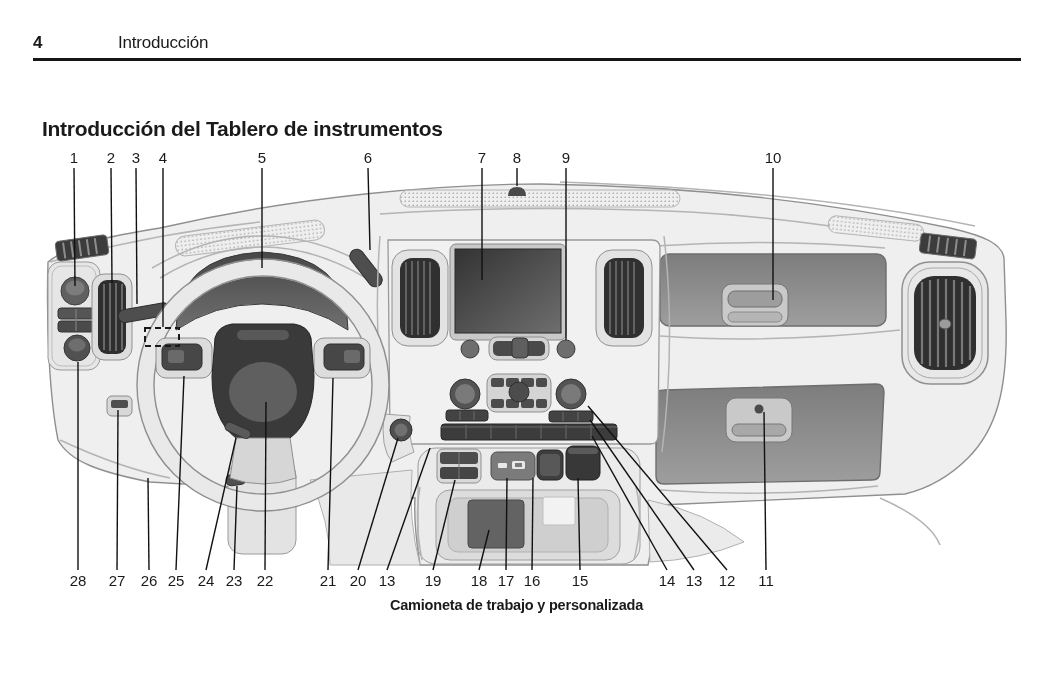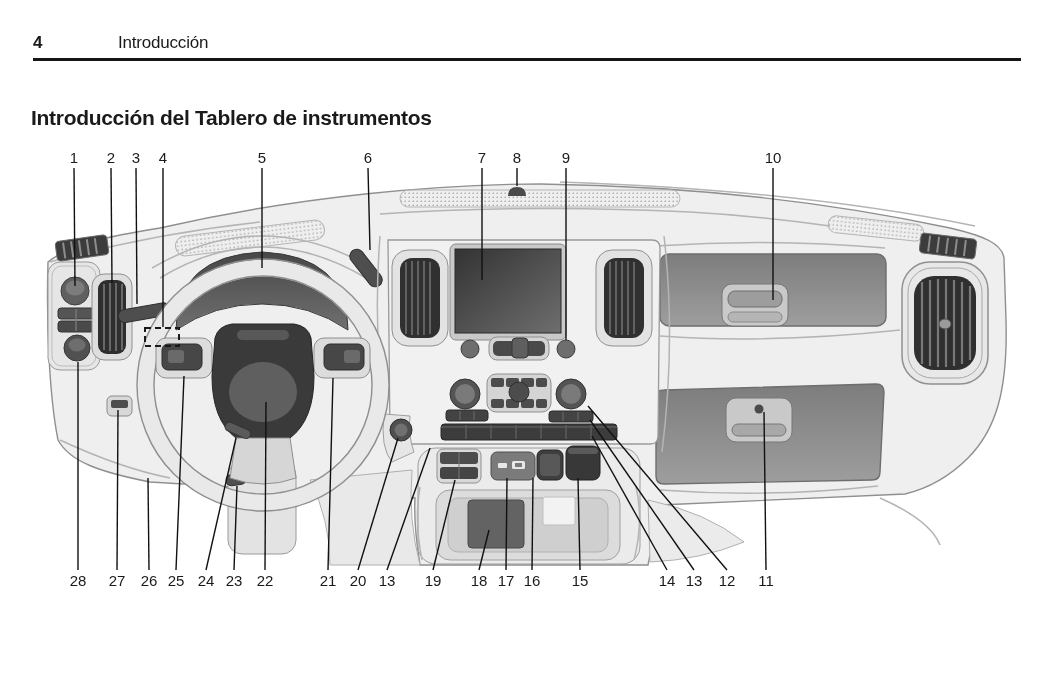--- a/index.html
+++ b/index.html
@@ -1,21 +1,21 @@
 <!DOCTYPE html>
 <html><head>
 <meta charset="utf-8">
 <style>
   html,body{margin:0;padding:0;background:#ffffff;}
   .page{position:relative;width:1054px;height:700px;background:#fff;overflow:hidden;
         font-family:"Liberation Sans","DejaVu Sans",sans-serif;color:#1a1a1a;}
   .hdr-num{position:absolute;left:33px;top:33px;font-size:17px;font-weight:bold;letter-spacing:-.2px;}
   .hdr-chap{position:absolute;left:118px;top:33px;font-size:17px;font-weight:normal;letter-spacing:-.2px;}
   .hdr-rule{position:absolute;left:33px;top:58px;width:988px;height:3px;background:#161616;}
-  .sec-title{position:absolute;left:30px;top:105px;font-size:21px;font-weight:bold;letter-spacing:-.3px;margin:1px;}
+  .sec-title{position:absolute;left:30px;top:105px;font-size:21px;font-weight:bold;letter-spacing:-.3px;margin:12px;}
   .fig-cap{position:absolute;left:40px;top:597px;width:953px;text-align:center;
            font-size:14.5px;font-weight:bold;letter-spacing:-.2px;}
   svg.diagram{position:absolute;left:0;top:140px;}
   .co{font-family:"Liberation Sans","DejaVu Sans",sans-serif;font-size:15px;fill:#1a1a1a;}
   .ld{stroke:#111;stroke-width:1.4;fill:none;}
   .edge{fill:none;stroke:#b4b4b4;stroke-width:1.5;}
 </style>
 </head>
 <body>
 
@@ -334,14 +334,15 @@
       <text class="co" x="506" y="586">17</text>
       <text class="co" x="532" y="586">16</text>
       <text class="co" x="580" y="586">15</text>
       <text class="co" x="667" y="586">14</text>
       <text class="co" x="694" y="586">13</text>
       <text class="co" x="727" y="586">12</text>
       <text class="co" x="766" y="586">11</text>
     </g>
   </svg>
 
+  <div class="fig-cap">Camioneta de trabajo y personalizada</div>
 
 </div>
 
 </body></html>

